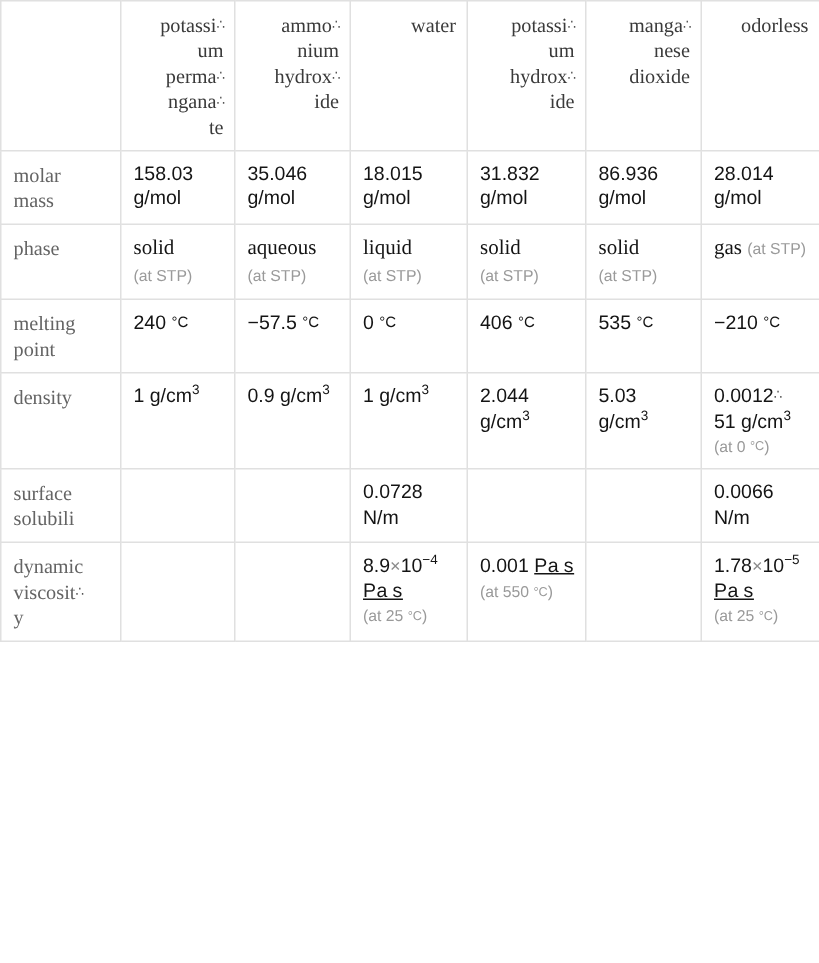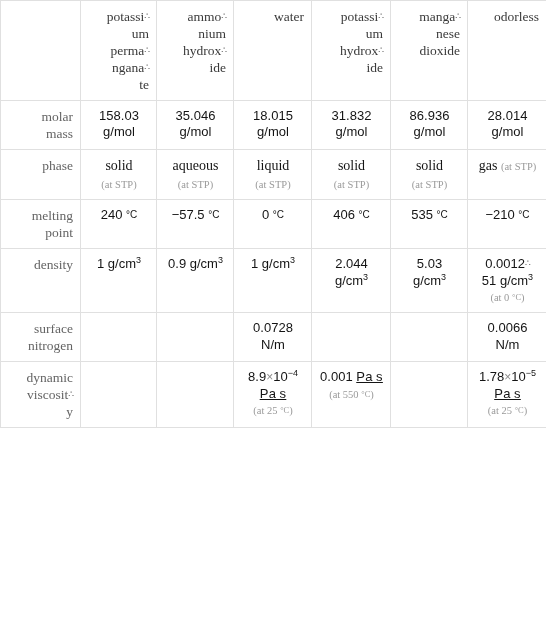--- a/index.html
+++ b/index.html
@@ -43,38 +43,37 @@
     padding-top: 9px;
     height: 70px;
   }
   td.corner { border: 1px solid #e0e0e0; }
 
   
   td.rowlabel {
     font-family: "Liberation Serif", serif;
     font-size: 13.5px;
     color: #646464;
-    text-align: right;
+    text-align: left;
   }
 
   
   td.val {
     font-family: "Liberation Sans", sans-serif;
     font-size: 13px;
     color: #141414;
-    text-align: center;
   }
   td.val.serif {
     font-family: "Liberation Serif", serif;
     font-size: 14px;
   }
 
   
   .qual {
-    font-family: Liberation Serif, serif;
+    font-family: Liberation Sans, sans-serif;
     font-size: 10.5px;
     color: #9a9a9a;
     white-space: nowrap;
   }
   .qual .deg { font-size: 8.5px; vertical-align: 1px; }
 
   .degc { font-size: 10px; vertical-align: 1px; letter-spacing: 0; }
   sup.exp { font-size: 9px; vertical-align: super; line-height: 0; }
   .times { color: #8c8c8c; font-size: 12px; }
   .pas { letter-spacing: 0.4px; text-decoration: underline; }
@@ -178,21 +177,21 @@
         <td class="val"><span>1 g/cm<sup class="exp">3</sup></span></td>
         <td class="val"><span>0.9 g/cm<sup class="exp">3</sup></span></td>
         <td class="val"><span>1 g/cm<sup class="exp">3</sup></span></td>
         <td class="val"><span>2.044 g/cm<sup class="exp">3</sup></span></td>
         <td class="val"><span>5.03 g/cm<sup class="exp">3</sup></span></td>
         <td class="val"><span>0.0012<span class="brk">∴</span><br>51 g/cm<sup class="exp">3</sup></span> <span class="qual">(at 0 <span class="deg">°C</span>)</span></td>
       </tr>
       <tr>
         <td class="rowlabel">
           <span class="stack">surface</span>
-          <span class="stack">nitrogen</span>
+          <span class="stack">solubili</span>
         </td>
         <td class="val"></td>
         <td class="val"></td>
         <td class="val"><span>0.0728 N/m</span></td>
         <td class="val"></td>
         <td class="val"></td>
         <td class="val"><span>0.0066 N/m</span></td>
       </tr>
       <tr>
         <td class="rowlabel">

